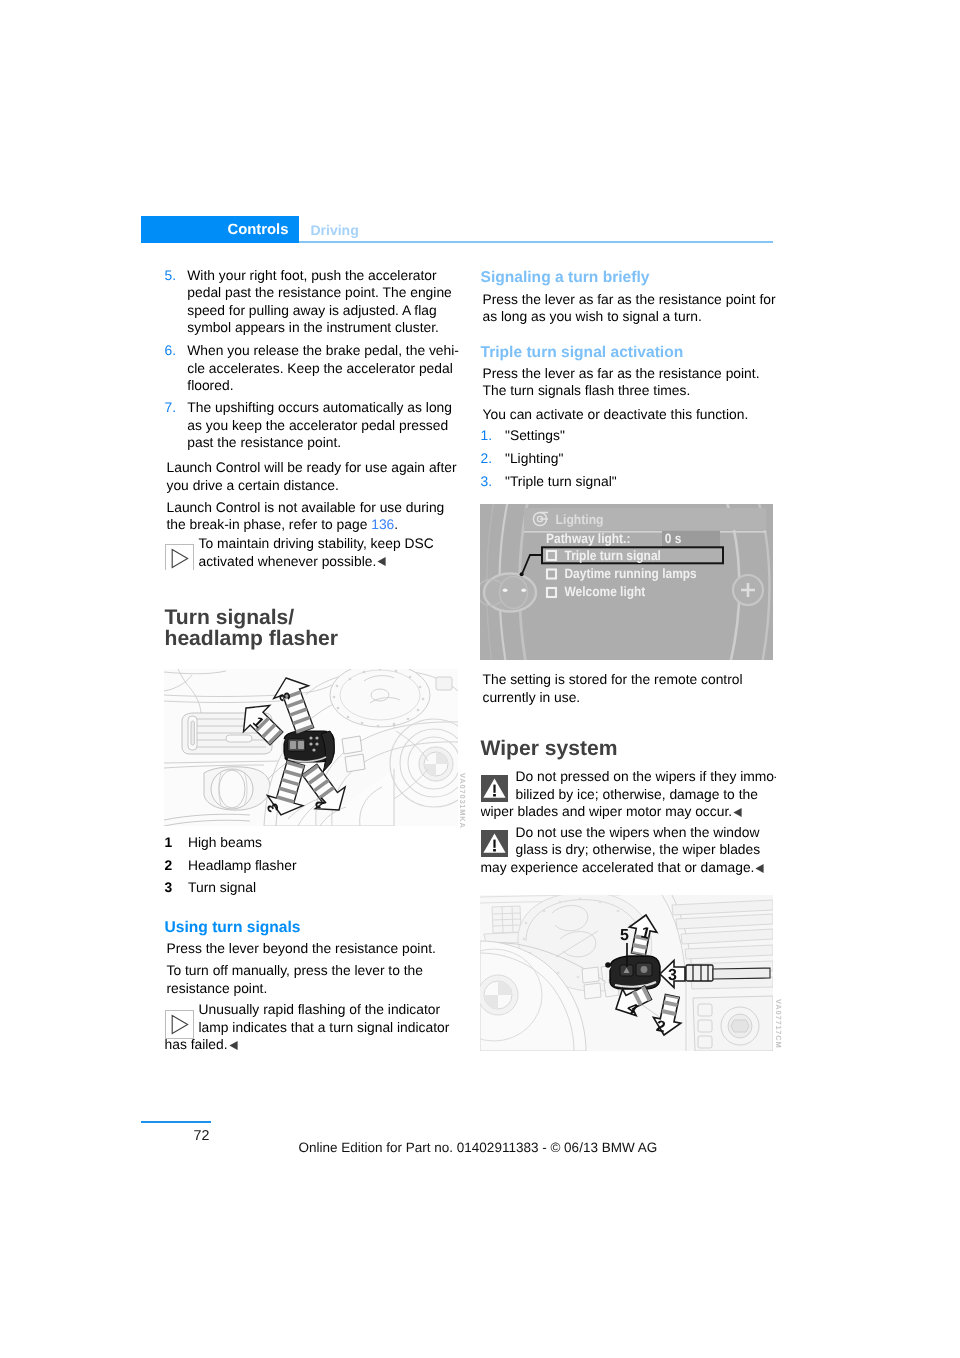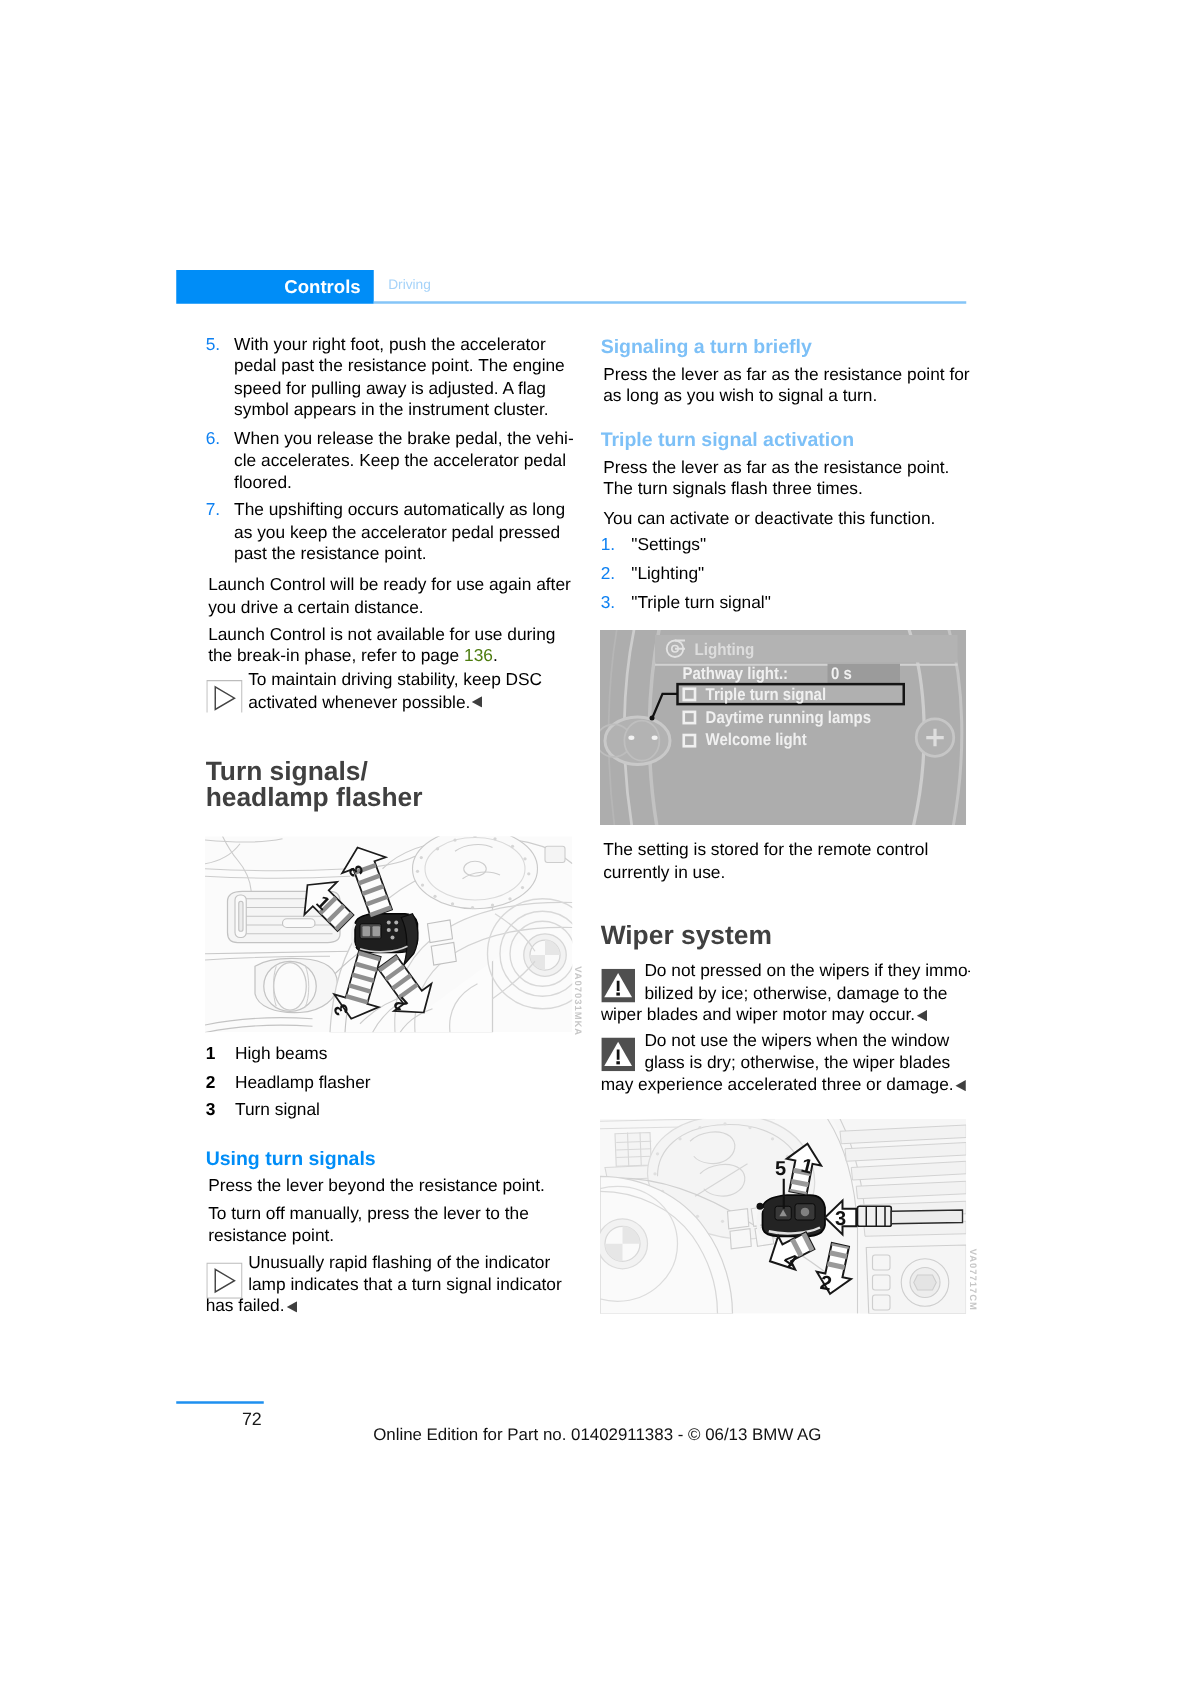--- a/index.html
+++ b/index.html
@@ -4,39 +4,39 @@
 <title>BMW Owner's Manual page</title>
 <style>
   html,body{margin:0;padding:0;background:#fff;}
   body{width:960px;height:1358px;font-family:"Liberation Sans",sans-serif;-webkit-font-smoothing:antialiased;text-rendering:geometricPrecision;}
   .page{position:relative;width:960px;height:1232px;overflow:hidden;background:#fff;}
 
   
   .header{position:absolute;left:141px;top:216px;width:632px;height:28px;}
   .tab-active{position:absolute;left:0;top:0;width:158px;height:26.5px;background:#008df7;}
   .tab-active .lbl{position:absolute;right:10.5px;top:6px;color:#ffffff;font-weight:bold;font-size:14.85px;}
-  .tab-inactive{position:absolute;left:169.5px;top:6px;color:#a6d3f9;font-weight:normal;font-size:11px;}
+  .tab-inactive{position:absolute;left:169.5px;top:6px;color:#a6d3f9;font-weight:bold;font-size:14px;}
   .hrule{position:absolute;left:158px;top:24.5px;width:474px;height:2px;background:#85c5f8;}
 
   
   .col{position:absolute;width:295px;color:#000;font-size:13.85px;line-height:17.6px;white-space:nowrap;}
   .colL{left:164.5px;top:266px;}
   .colR{left:480.5px;top:266px;}
   .blk{position:absolute;left:0;width:295px;}
 
   p{margin:2px;}
   .listitem{position:relative;padding-left:22.8px;margin-bottom:7.2px;}
   .listitem .num{position:absolute;left:0;top:0;color:#0d80f2;}
   .listitem.tight{margin-bottom:3.2px;padding-left:24.5px;}
 
   h2.sect{color:#404040;font-size:21.1px;line-height:21.5px;font-weight:bold;margin:0;}
   h3.sub{color:#7dc0f7;font-size:15.6px;line-height:19px;font-weight:bold;margin:4px 0 1px 0;}
   h3.sub-using{color:#008df7;}
 
-  .blue{color:#4d7c0f;}
+  .blue{color:#3b82f6;}
 
   
   .note{position:relative;margin-bottom:7.2px;overflow:hidden;}
   .note .ico{float:left;margin-right:6px;line-height:0;}
   .note .ico svg{display:block;}
   [data-name="warning-block"] .ico{margin-top:6.5px;margin-right:8px;margin-bottom:-6.5px;}
   [data-name="note-block"] .ico{margin-top:9px;margin-right:5px;margin-bottom:-9px;}
   .arrowend{display:inline-block;width:9px;height:9px;vertical-align:-0.5px;margin-left:1px;}
   .arrowend svg{display:block;}
   .legrow{margin-bottom:5.1px;line-height:17.6px;}
@@ -249,21 +249,21 @@
         <span class="ico" data-name="warning-icon">
           <svg width="27" height="27" viewBox="0 0 27 27">
             <rect x="0" y="0" width="27" height="27" fill="#4f4f4f"></rect>
             <path d="M13.5 3.4 L24.6 22.7 L2.4 22.7 Z" fill="#ffffff"></path>
             <rect x="12.4" y="9.6" width="2.2" height="8.2" fill="#111"></rect>
             <rect x="12.1" y="19.0" width="2.8" height="2.5" fill="#111"></rect>
           </svg>
         </span>
         <span data-name="warning-line">Do not use the wipers when the window</span><br>
         <span data-name="warning-line">glass is dry; otherwise, the wiper blades</span><br>
-        <span data-name="warning-line">may experience accelerated three or damage.</span><span class="arrowend" data-name="warning-end-marker"><svg width="9" height="9" viewBox="0 0 9 9">
+        <span data-name="warning-line">may experience accelerated that or damage.</span><span class="arrowend" data-name="warning-end-marker"><svg width="9" height="9" viewBox="0 0 9 9">
               <path d="M8.6 0 L8.6 9 L0.4 4.5 Z" fill="#3f3f3f"></path>
             </svg></span>
       </div>
     </div>
   </div>
 
   <div id="fig-stalk" class="fig" data-name="figure-turn-signal-stalk">
     <svg width="294" height="157" viewBox="0 0 294 157">
       <rect x="0" y="0" width="294" height="157" fill="#fbfbfb"></rect>
 

